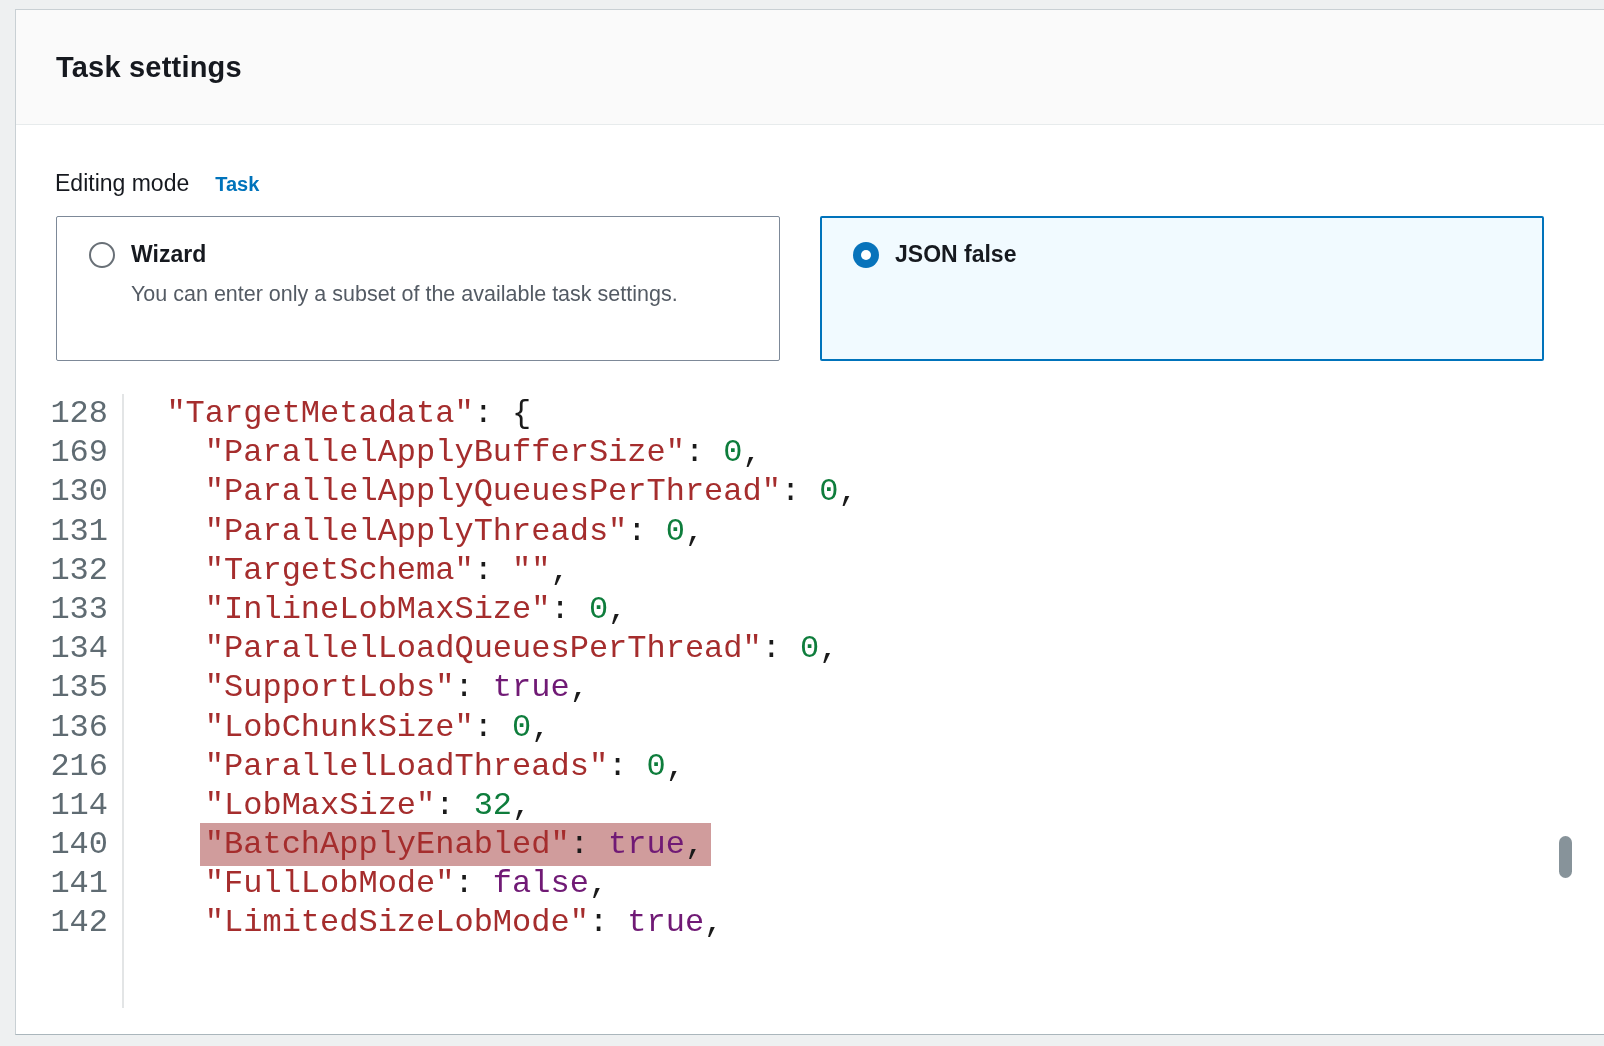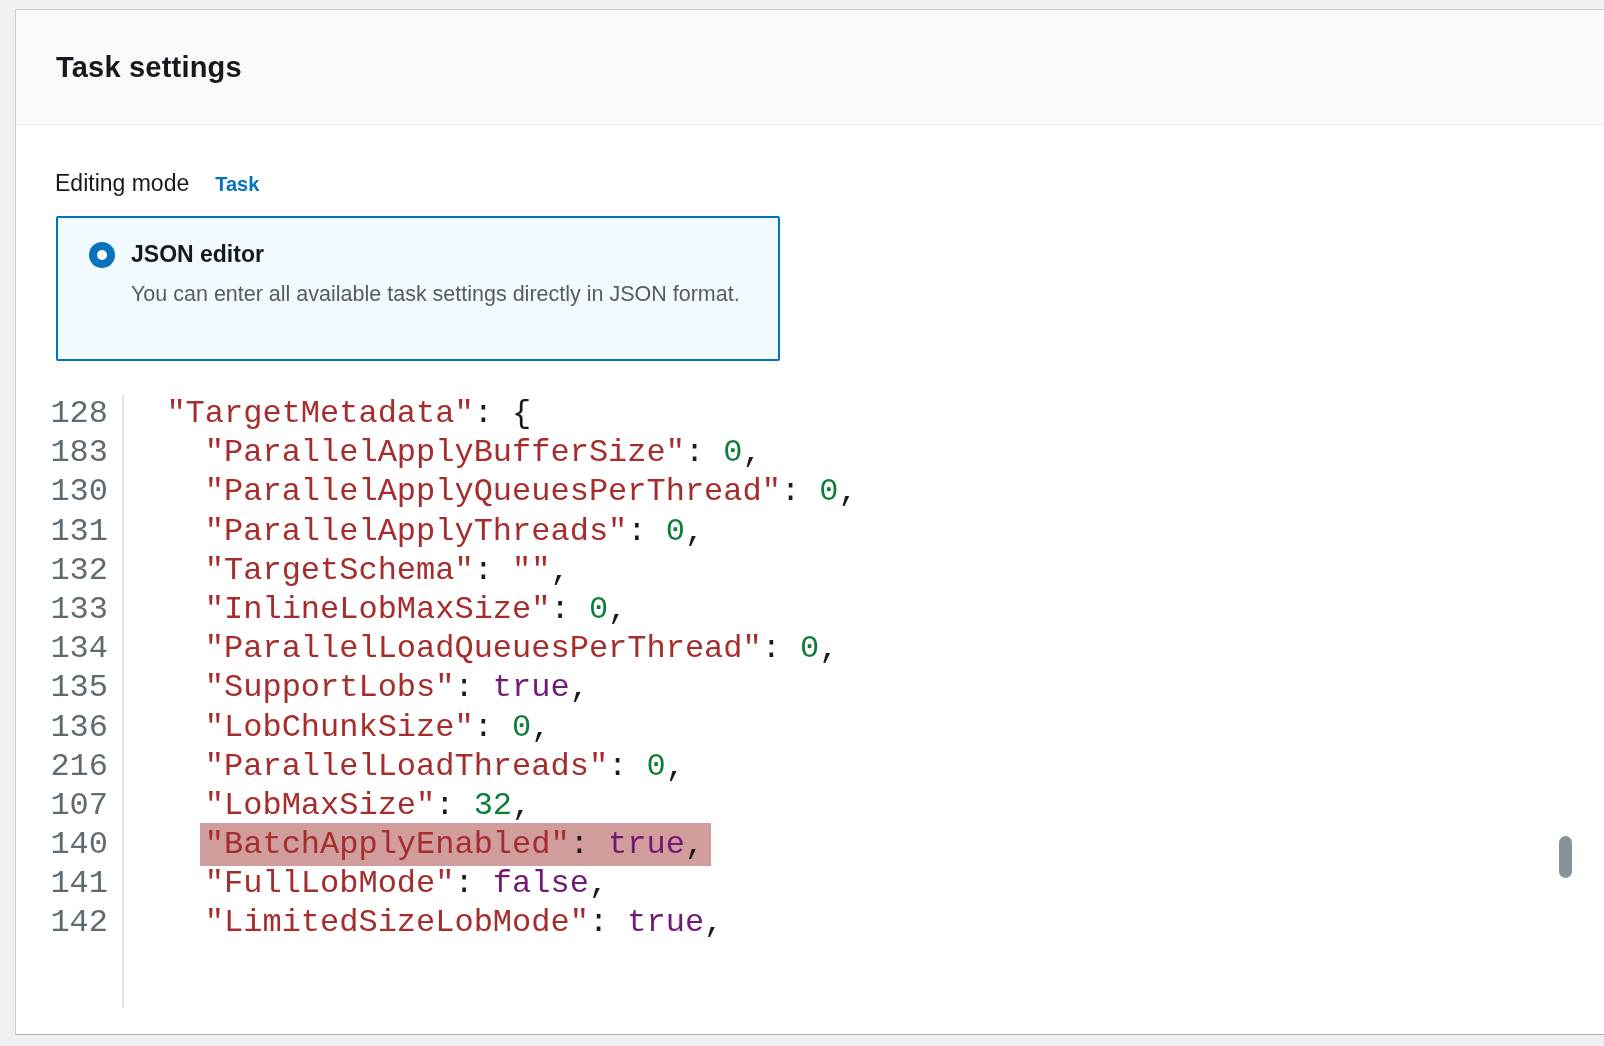--- a/index.html
+++ b/index.html
@@ -108,45 +108,51 @@
 
   <div class="panel-body">
 
     <div class="field-label-row">
       <span class="field-label">Editing mode</span>
       <a class="info-link">Task</a>
     </div>
 
     <div class="tiles-row">
 
+      <div class="tile">
+        <div class="tile-top">
+          <span class="radio"></span>
+          <span class="tile-label">Wizard</span>
+        </div>
+        <div class="tile-desc">You can enter only a subset of the available task settings.</div>
+      </div>
 
       <div class="tile selected">
         <div class="tile-top">
           <span class="radio checked"></span>
-          <span class="tile-label">JSON editor</span>
+          <span class="tile-label">JSON false</span>
         </div>
-        <div class="tile-desc">You can enter all available task settings directly in JSON format.</div>
       </div>
 
     </div>
 
     <div class="code-area">
       <div class="gutter-line"></div>
       <div id="code-lines">
           <div class="code-line"><span class="ln">128</span><span class="code-text">  <span class="tok-str">"TargetMetadata"</span><span class="tok-pun">: {</span></span></div>
-          <div class="code-line"><span class="ln">183</span><span class="code-text">    <span class="tok-str">"ParallelApplyBufferSize"</span><span class="tok-pun">: </span><span class="tok-num">0</span><span class="tok-pun">,</span></span></div>
+          <div class="code-line"><span class="ln">169</span><span class="code-text">    <span class="tok-str">"ParallelApplyBufferSize"</span><span class="tok-pun">: </span><span class="tok-num">0</span><span class="tok-pun">,</span></span></div>
           <div class="code-line"><span class="ln">130</span><span class="code-text">    <span class="tok-str">"ParallelApplyQueuesPerThread"</span><span class="tok-pun">: </span><span class="tok-num">0</span><span class="tok-pun">,</span></span></div>
           <div class="code-line"><span class="ln">131</span><span class="code-text">    <span class="tok-str">"ParallelApplyThreads"</span><span class="tok-pun">: </span><span class="tok-num">0</span><span class="tok-pun">,</span></span></div>
           <div class="code-line"><span class="ln">132</span><span class="code-text">    <span class="tok-str">"TargetSchema"</span><span class="tok-pun">: </span><span class="tok-str">""</span><span class="tok-pun">,</span></span></div>
           <div class="code-line"><span class="ln">133</span><span class="code-text">    <span class="tok-str">"InlineLobMaxSize"</span><span class="tok-pun">: </span><span class="tok-num">0</span><span class="tok-pun">,</span></span></div>
           <div class="code-line"><span class="ln">134</span><span class="code-text">    <span class="tok-str">"ParallelLoadQueuesPerThread"</span><span class="tok-pun">: </span><span class="tok-num">0</span><span class="tok-pun">,</span></span></div>
           <div class="code-line"><span class="ln">135</span><span class="code-text">    <span class="tok-str">"SupportLobs"</span><span class="tok-pun">: </span><span class="tok-bool">true</span><span class="tok-pun">,</span></span></div>
           <div class="code-line"><span class="ln">136</span><span class="code-text">    <span class="tok-str">"LobChunkSize"</span><span class="tok-pun">: </span><span class="tok-num">0</span><span class="tok-pun">,</span></span></div>
           <div class="code-line"><span class="ln">216</span><span class="code-text">    <span class="tok-str">"ParallelLoadThreads"</span><span class="tok-pun">: </span><span class="tok-num">0</span><span class="tok-pun">,</span></span></div>
-          <div class="code-line"><span class="ln">107</span><span class="code-text">    <span class="tok-str">"LobMaxSize"</span><span class="tok-pun">: </span><span class="tok-num">32</span><span class="tok-pun">,</span></span></div>
+          <div class="code-line"><span class="ln">114</span><span class="code-text">    <span class="tok-str">"LobMaxSize"</span><span class="tok-pun">: </span><span class="tok-num">32</span><span class="tok-pun">,</span></span></div>
           <div class="code-line"><span class="ln">140</span><span class="code-text">    <span class="hl"><span class="tok-str">"BatchApplyEnabled"</span><span class="tok-pun">: </span><span class="tok-bool">true</span><span class="tok-pun">,</span></span></span></div>
           <div class="code-line"><span class="ln">141</span><span class="code-text">    <span class="tok-str">"FullLobMode"</span><span class="tok-pun">: </span><span class="tok-bool">false</span><span class="tok-pun">,</span></span></div>
           <div class="code-line"><span class="ln">142</span><span class="code-text">    <span class="tok-str">"LimitedSizeLobMode"</span><span class="tok-pun">: </span><span class="tok-bool">true</span><span class="tok-pun">,</span></span></div>
         </div>
     </div>
 
   </div>
 
   <div class="scrollbar-thumb"></div>
 </div>

